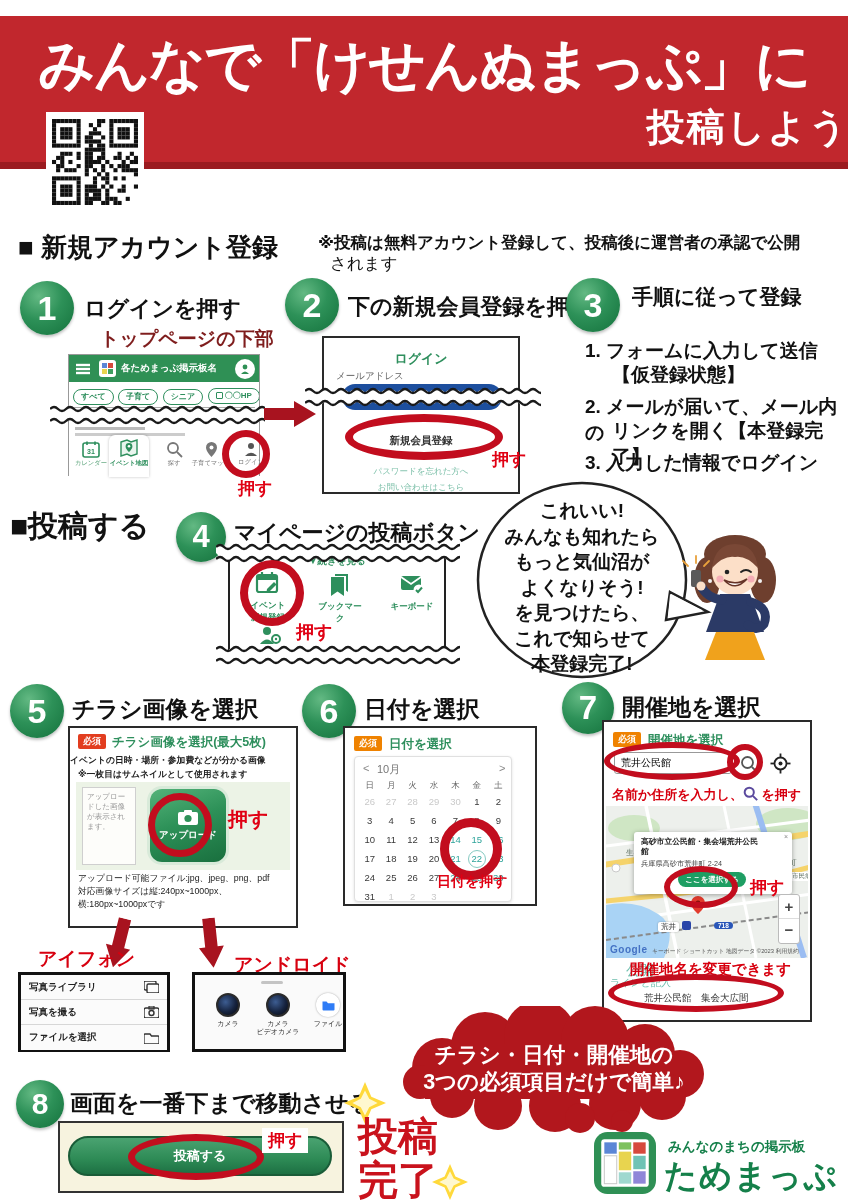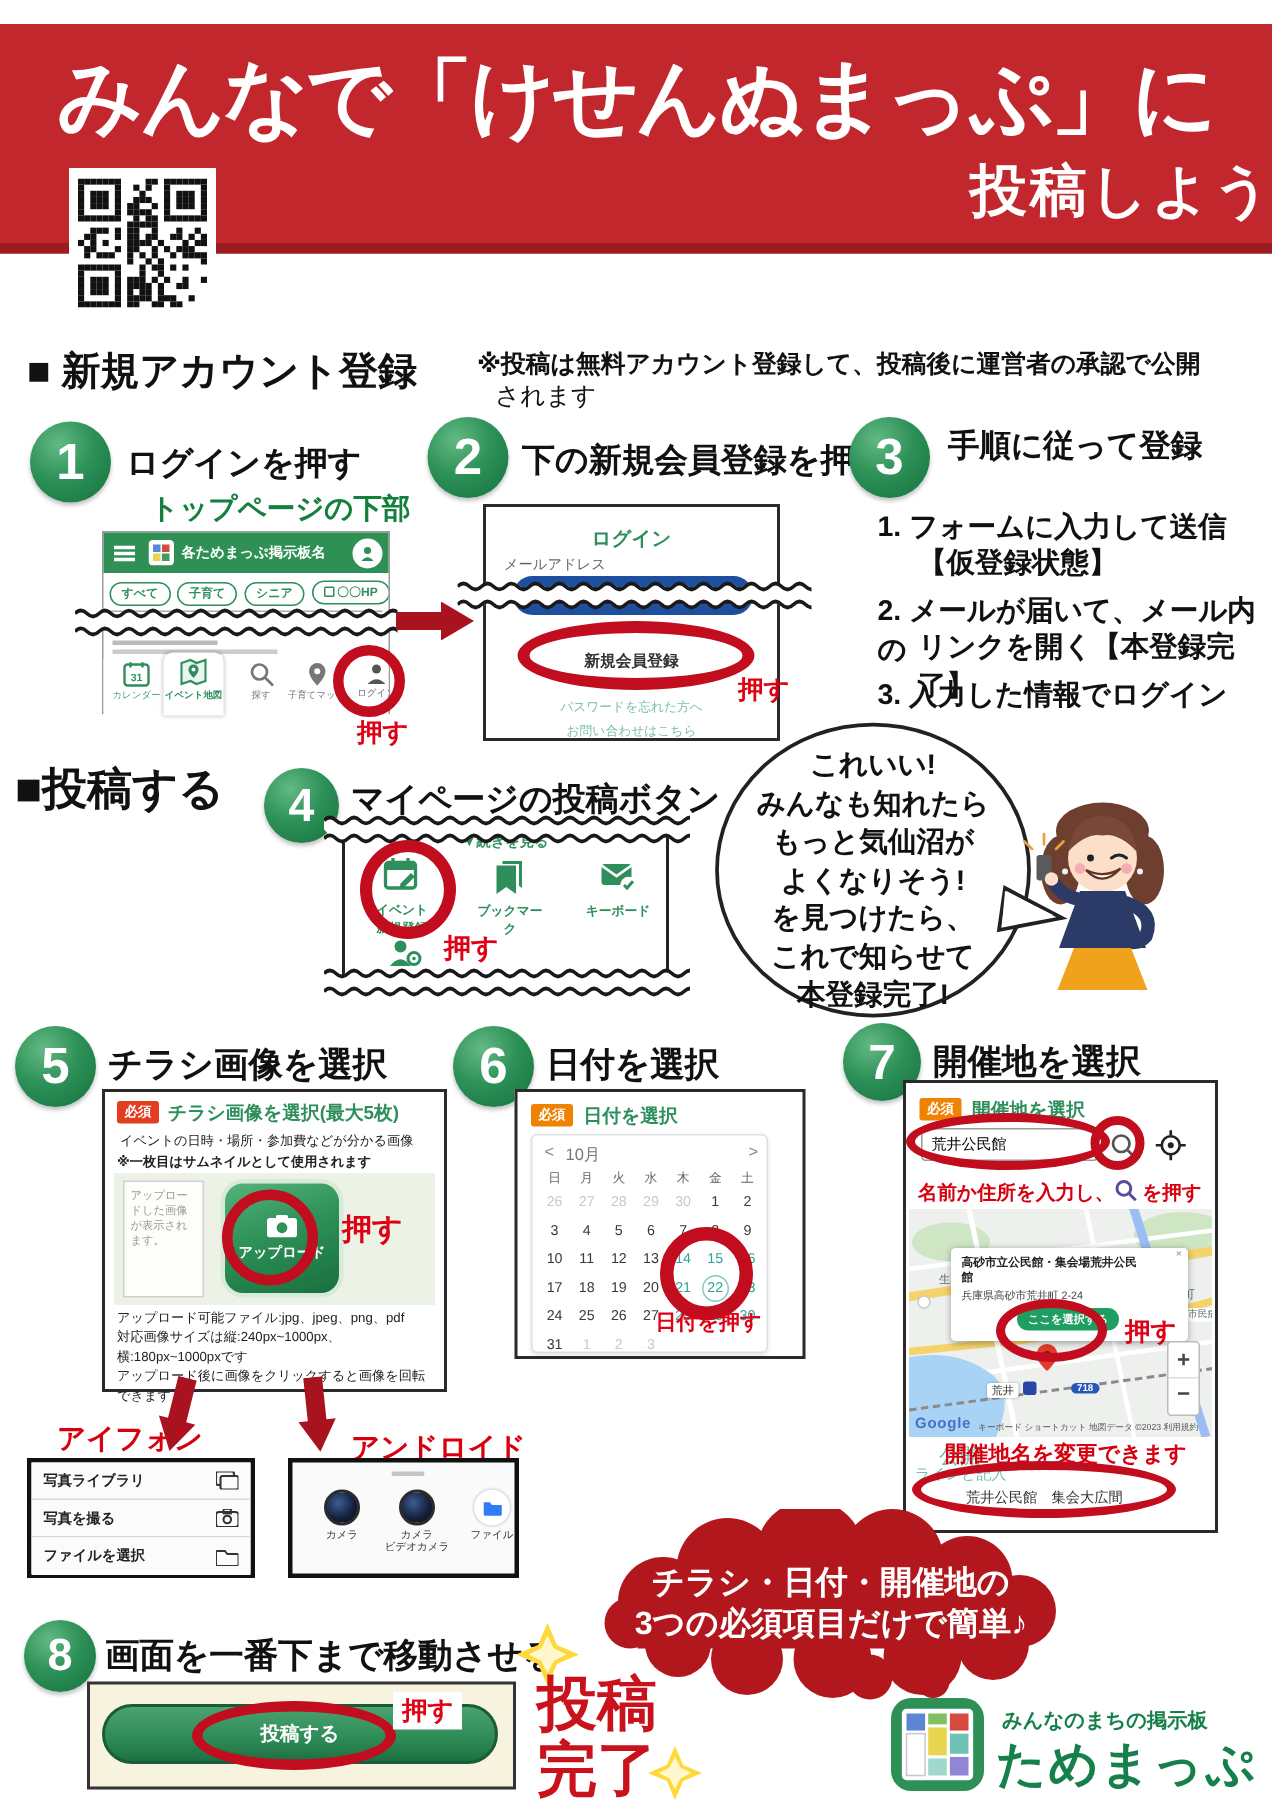--- a/index.html
+++ b/index.html
@@ -268,21 +268,21 @@
         </g>
       </svg>
   </div>
 
   <div class="abs b" style="left:18px;top:214px;font-size:26px;color:#111">■ 新規アカウント登録</div>
   <div class="abs" style="left:318px;top:216px;font-size:16.5px;font-weight:bold;color:#111">※投稿は無料アカウント登録して、投稿後に運営者の承認で公開</div>
   <div class="abs" style="left:330px;top:237px;font-size:16.5px;font-weight:normal;color:#111">されます</div>
 
   <div class="step-circle" style="left:20px;top:265px;width:54px;height:54px;font-size:34px">1</div>
   <div class="step-label" style="left:84px;top:278px;font-size:22px">ログインを押す</div>
-  <div class="abs b" style="left:100px;top:310px;font-size:19px;color:#15803d">トップページの下部</div>
+  <div class="abs b" style="left:100px;top:310px;font-size:19px;color:#7f1d1d">トップページの下部</div>
 
   <div class="abs" style="left:68px;top:338px;width:192px;height:122px;background:#fff;border:1px solid #999;overflow:visible">
     <div class="abs" style="left:0;top:0;width:190px;height:27px;background:#2f9055;display:flex;align-items:center">
       <svg width="16" height="12" style="margin-left:6px">
           <g stroke="#fff" stroke-width="2.4">
             <line x1="1" y1="2" x2="15" y2="2"></line>
             <line x1="1" y1="6" x2="15" y2="6"></line>
             <line x1="1" y1="10" x2="15" y2="10"></line>
           </g>
         </svg>
@@ -491,37 +491,36 @@
     <path d="M75,74 Q94,80 88,96 Q81,104 72,97" stroke="#2b3a66" stroke-width="9" fill="none" stroke-linecap="round"></path>
     <path d="M40,104 h38 l11,28 h-60Z" fill="#f0a21c"></path>
   </svg>
 
   <div class="step-circle" style="left:10px;top:668px;width:54px;height:54px;font-size:34px">5</div>
   <div class="step-label" style="left:72px;top:678px;font-size:23px">チラシ画像を選択</div>
 
   <div class="shot" style="left:68px;top:710px;width:230px;height:202px">
     <div class="badge" style="left:8px;top:6px;width:28px;height:15px;background:#e23d1f">必須</div>
     <div class="abs gt" style="left:42px;top:6px;font-size:12.5px">チラシ画像を選択(最大5枚)</div>
-    <div class="abs" style="left:10px;top:27px;font-size:8.8px;color:#222;font-weight:normal">イベントの日時・場所・参加費などが分かる画像</div>
+    <div class="abs" style="left:0;top:27px;font-size:8.8px;color:#222;font-weight:bold">イベントの日時・場所・参加費などが分かる画像</div>
     <div class="abs" style="left:8px;top:41px;font-size:8.8px;color:#222;font-weight:bold">※一枚目はサムネイルとして使用されます</div>
     <div class="abs" style="left:6px;top:54px;width:214px;height:88px;background:#ecf3e6">
       <div class="abs" style="left:6px;top:5px;width:54px;height:78px;background:#fdfdfa;border:1px solid #cfcfcf;padding:4px;font-size:7.5px;line-height:10px;color:#999">アップロードした画像が表示されます。</div>
       <div class="abs" style="left:74px;top:7px;width:76px;height:73px;border-radius:12px;background:linear-gradient(160deg,#55b37a 0%,#2d9158 45%,#196f3e 100%);box-shadow:0 0 0 3px #d8ead9;display:flex;flex-direction:column;align-items:center;justify-content:center;gap:4px">
         <svg width="20" height="15" viewBox="0 0 20 15">
             <rect x="0" y="2" width="20" height="13" rx="2" fill="#fff"></rect>
             <rect x="6" y="0" width="8" height="4" rx="1" fill="#fff"></rect>
             <circle cx="10" cy="8.5" r="3.6" fill="#2d9158"></circle>
           </svg>
         <span style="color:#fff;font-size:9.5px;font-weight:bold">アップロード</span>
       </div>
     </div>
     <div class="abs" style="left:8px;top:144px;width:214px">
       <div class="note-line">アップロード可能ファイル:jpg、jpeg、png、pdf</div>
       <div class="note-line">対応画像サイズは縦:240px~1000px、横:180px~1000pxです</div>
-      <div class="note-line">アップロード後に画像をクリックすると画像を回転できます</div>
     </div>
   </div>
   <div class="ring" style="left:148px;top:777px;width:64px;height:64px;border-width:7px"></div>
   <div class="press" style="left:228px;top:790px;font-size:20px">押す</div>
 
   <svg class="abs" style="left:104px;top:902px;width:30px;height:50px;transform:rotate(14deg)" viewBox="0 0 26 52">
       <polygon points="6.5,0 19.5,0 19.5,30 26,30 13,52 0,30 6.5,30" fill="#a8131f"></polygon>
     </svg>
   <svg class="abs" style="left:196px;top:902px;width:30px;height:50px;transform:rotate(-6deg)" viewBox="0 0 26 52">
       <polygon points="6.5,0 19.5,0 19.5,30 26,30 13,52 0,30 6.5,30" fill="#a8131f"></polygon>

